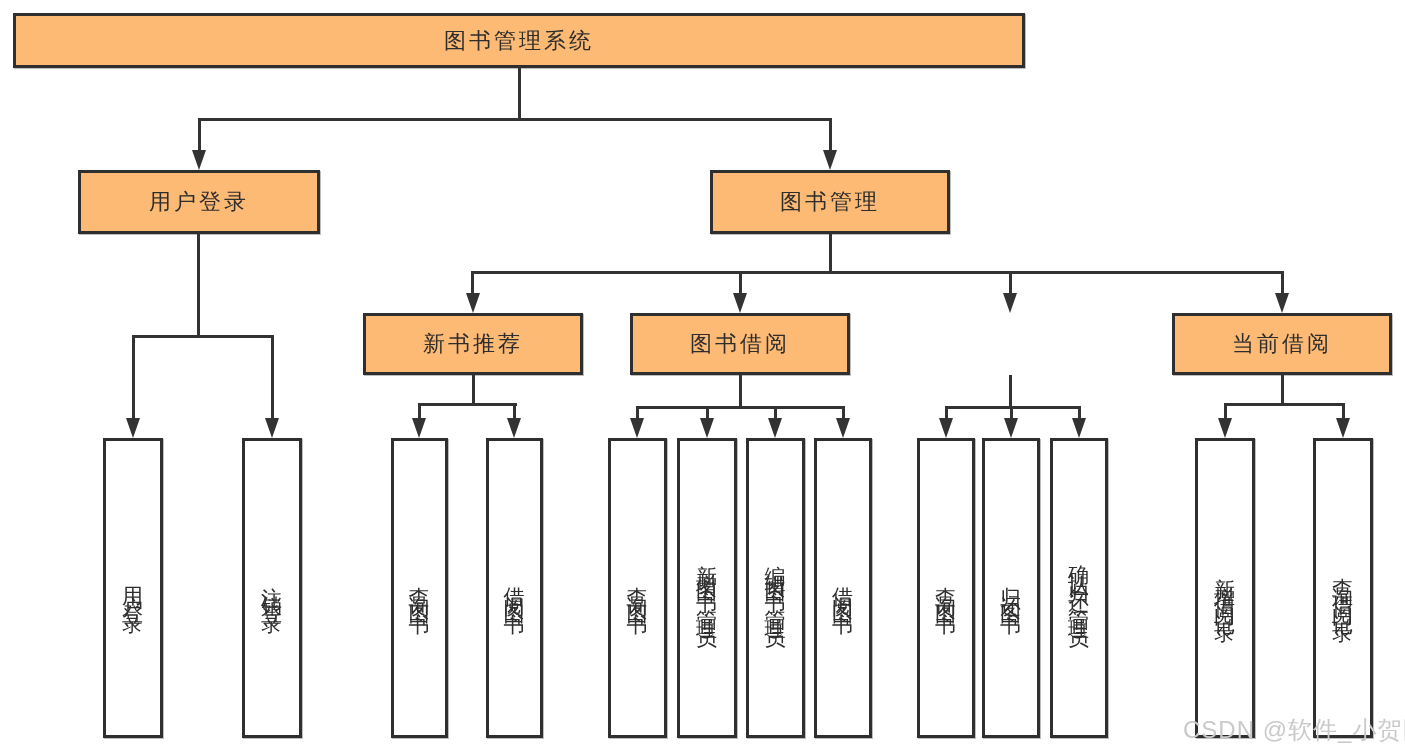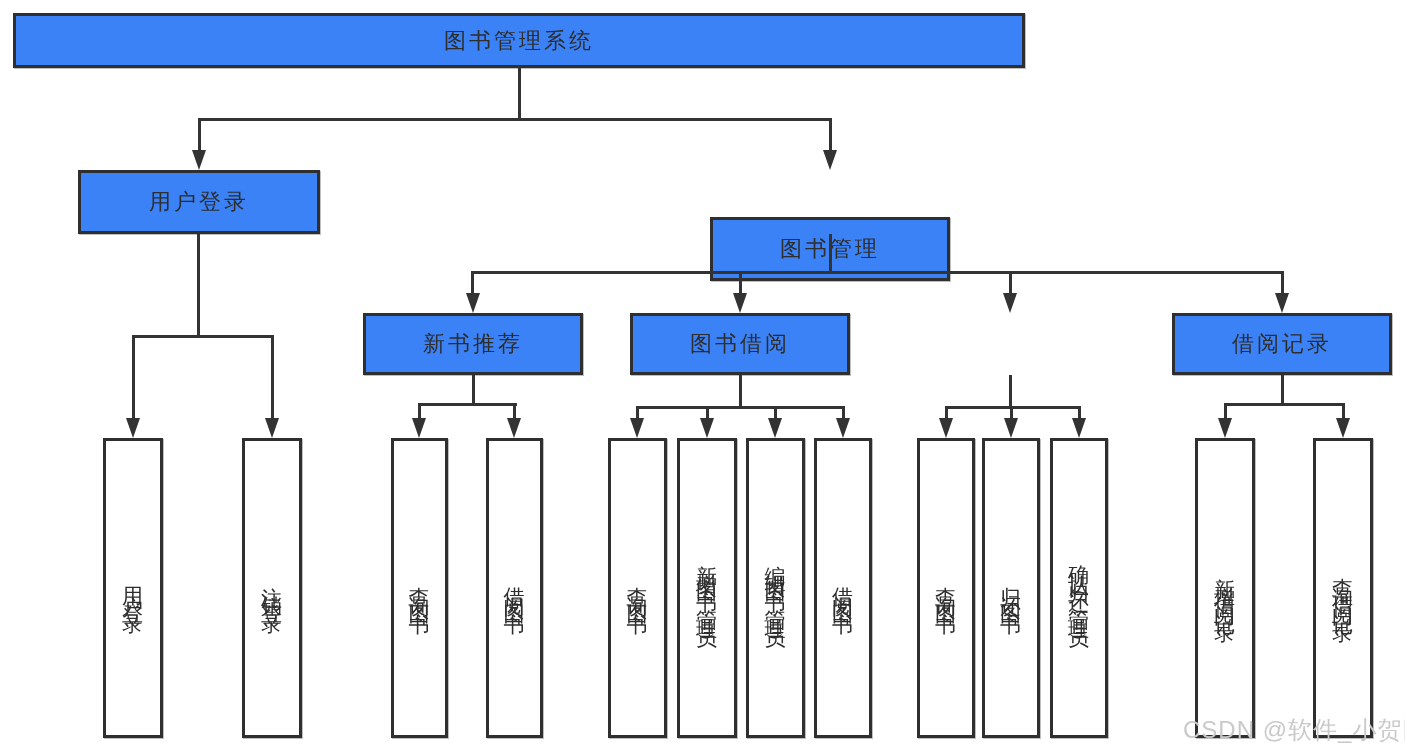--- a/index.html
+++ b/index.html
@@ -7,21 +7,21 @@
     position:relative;
     width:1405px;height:747px;
     background:#ffffff;
     font-family:"Liberation Sans","DejaVu Sans",sans-serif;
     overflow:hidden;
   }
   .box{
     position:absolute;
     box-sizing:border-box;
     border:3px solid #2f2f2f;
-    background:#3b82f6;
+    background:#fdba74;
     display:flex;align-items:center;justify-content:center;
     font-size:22px;letter-spacing:3px;color:#2d2d2d;
     box-shadow:1px 1px 0 rgba(0,0,0,0.25);
   }
   .vbox{
     position:absolute;
     box-sizing:border-box;
     top:438px;height:300px;
     border:3px solid #2f2f2f;
     background:#ffffff;
@@ -61,21 +61,21 @@
   <div class="vline" style="left:518px;top:66px;height:54px;"></div>
   <div class="hline" style="left:198px;top:118px;width:633px;"></div>
   <div class="vline" style="left:198px;top:118px;height:36px;"></div>
   <div class="arrow" style="left:192px;top:150px;"></div>
   <div class="vline" style="left:829px;top:118px;height:36px;"></div>
   <div class="arrow" style="left:823px;top:150px;"></div>
 
   <div class="box" style="left:78px;top:170px;width:242px;height:64px;">
     <span>用户登录</span>
   </div>
-  <div class="box" style="left:710px;top:170px;width:240px;height:64px;margin-top:47px;">
+  <div class="box" style="left:710px;top:170px;width:240px;height:64px;">
     <span>图书管理</span>
   </div>
 
   <div class="vline" style="left:197px;top:234px;height:104px;"></div>
   <div class="hline" style="left:132px;top:335px;width:142px;"></div>
   <div class="vline" style="left:132px;top:335px;height:87px;"></div>
   <div class="arrow" style="left:126px;top:418px;"></div>
   <div class="vline" style="left:271px;top:335px;height:87px;"></div>
   <div class="arrow" style="left:265px;top:418px;"></div>
 
@@ -90,21 +90,21 @@
   <div class="vline" style="left:1281px;top:271px;height:28px;"></div>
   <div class="arrow" style="left:1275px;top:293px;"></div>
 
   <div class="box" style="left:363px;top:313px;width:220px;height:62px;">
     <span>新书推荐</span>
   </div>
   <div class="box" style="left:630px;top:313px;width:220px;height:62px;">
     <span>图书借阅</span>
   </div>
   <div class="box" style="left:1172px;top:313px;width:220px;height:62px;">
-    <span>借阅记录</span>
+    <span>当前借阅</span>
   </div>
 
   <div class="vline" style="left:472px;top:375px;height:31px;"></div>
   <div class="hline" style="left:418px;top:403px;width:99px;"></div>
   <div class="vline" style="left:418px;top:403px;height:19px;"></div>
   <div class="arrow" style="left:412px;top:418px;"></div>
   <div class="vline" style="left:513px;top:403px;height:19px;"></div>
   <div class="arrow" style="left:507px;top:418px;"></div>
 
   <div class="vline" style="left:739px;top:375px;height:34px;"></div>

